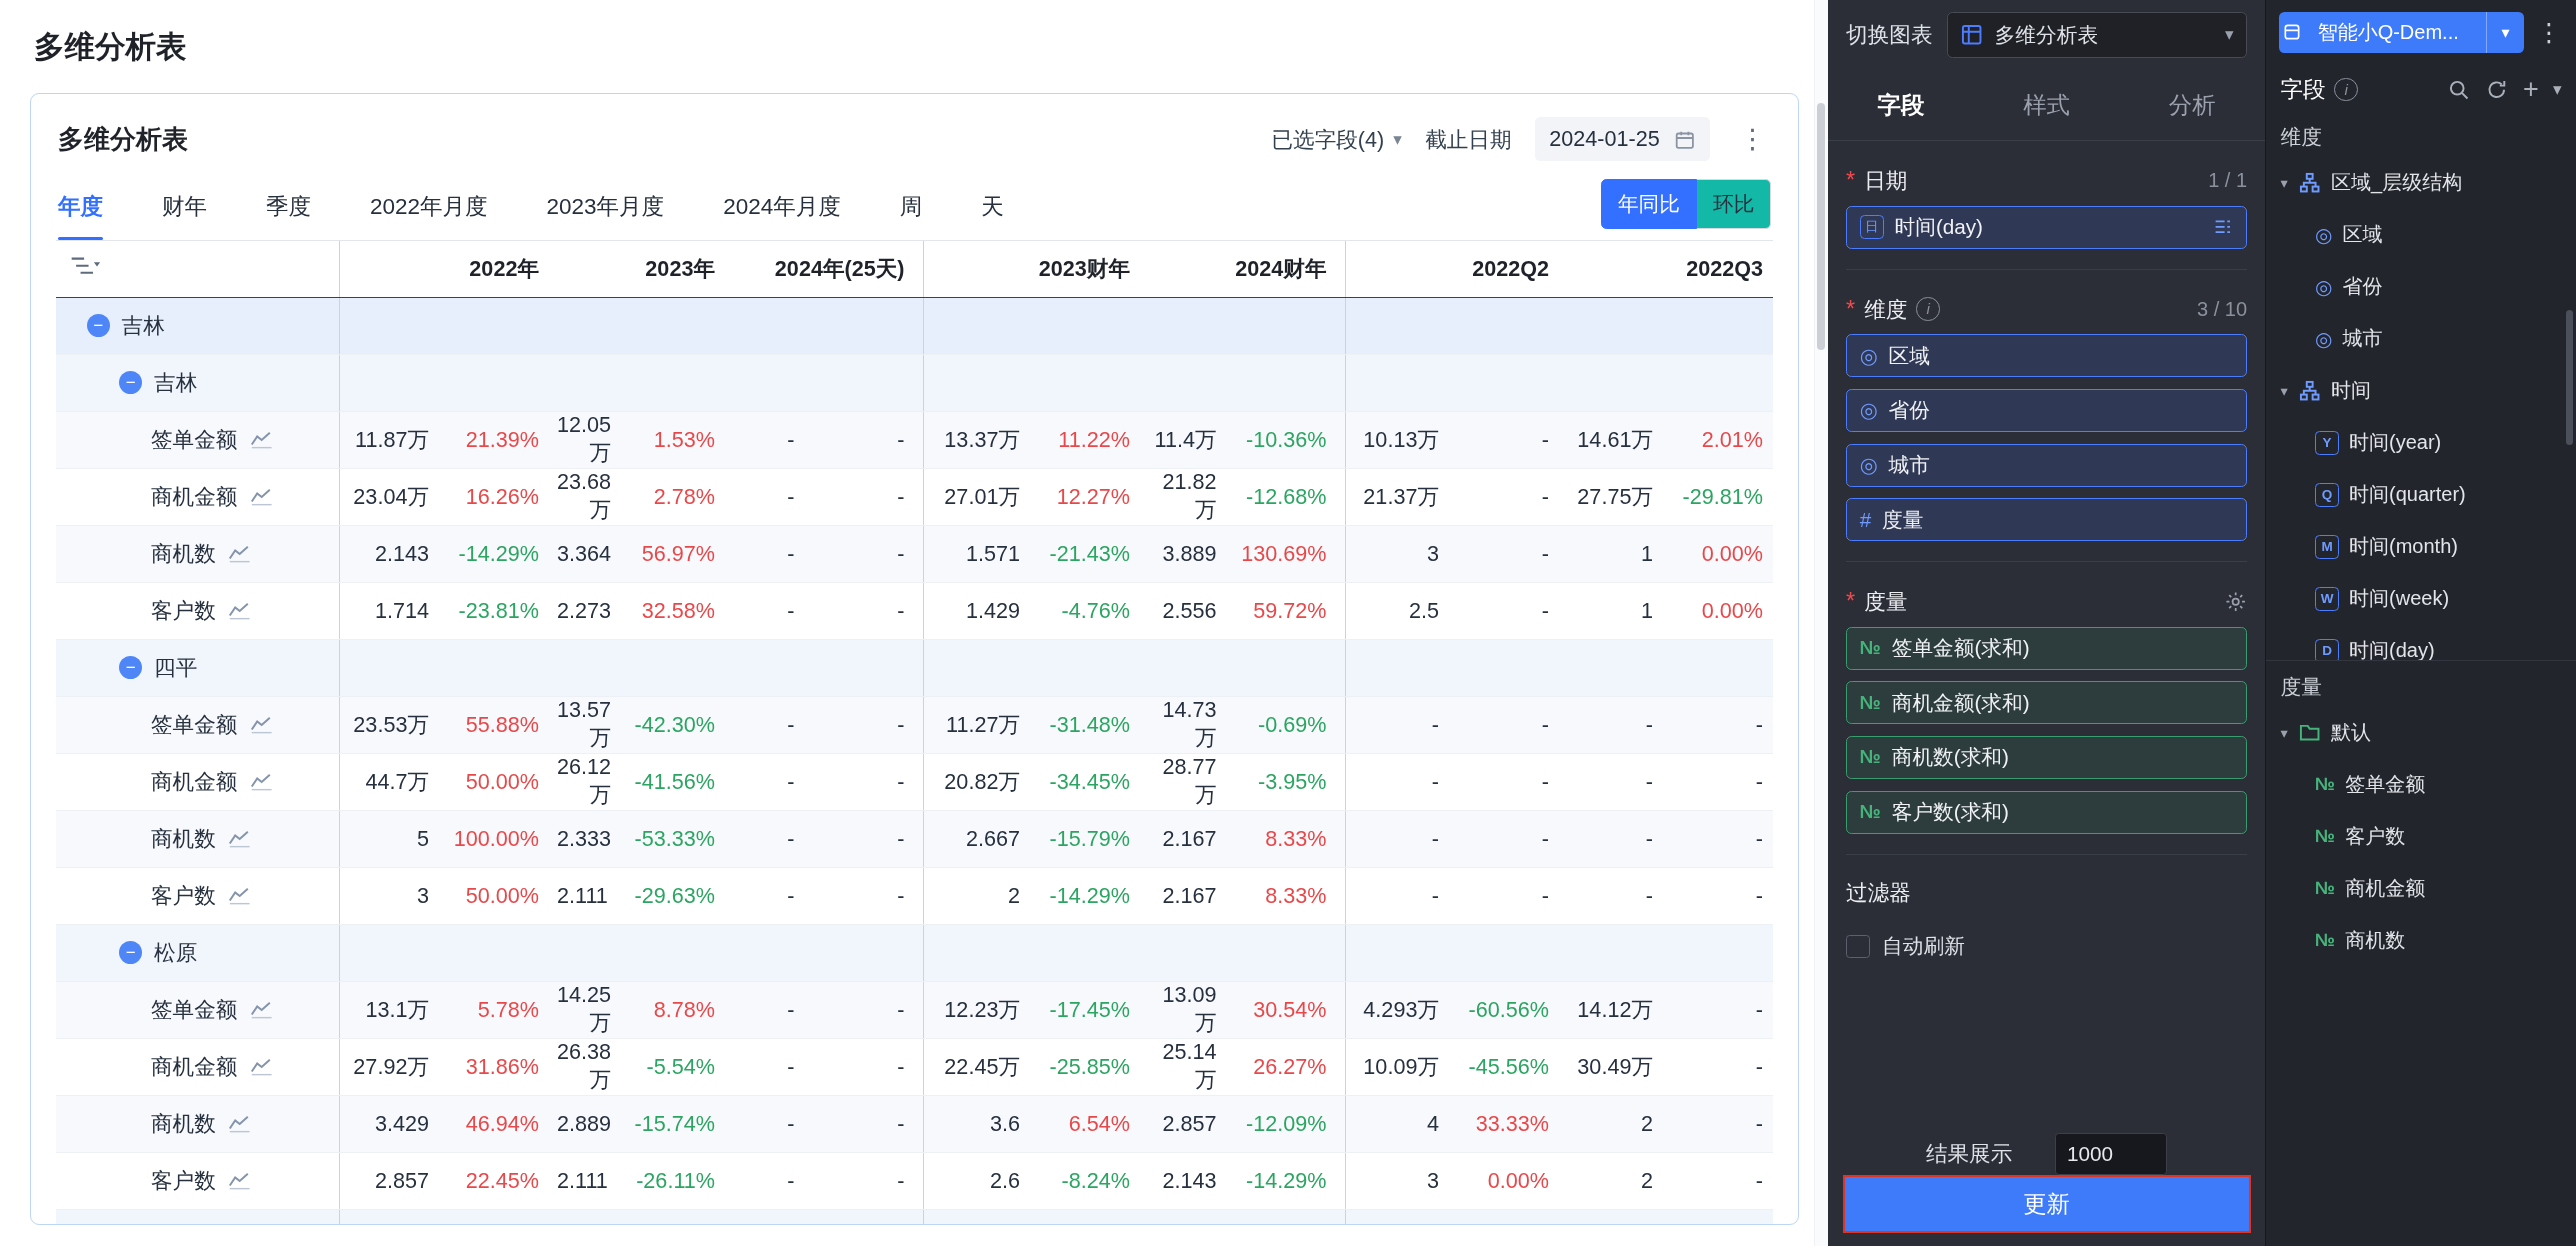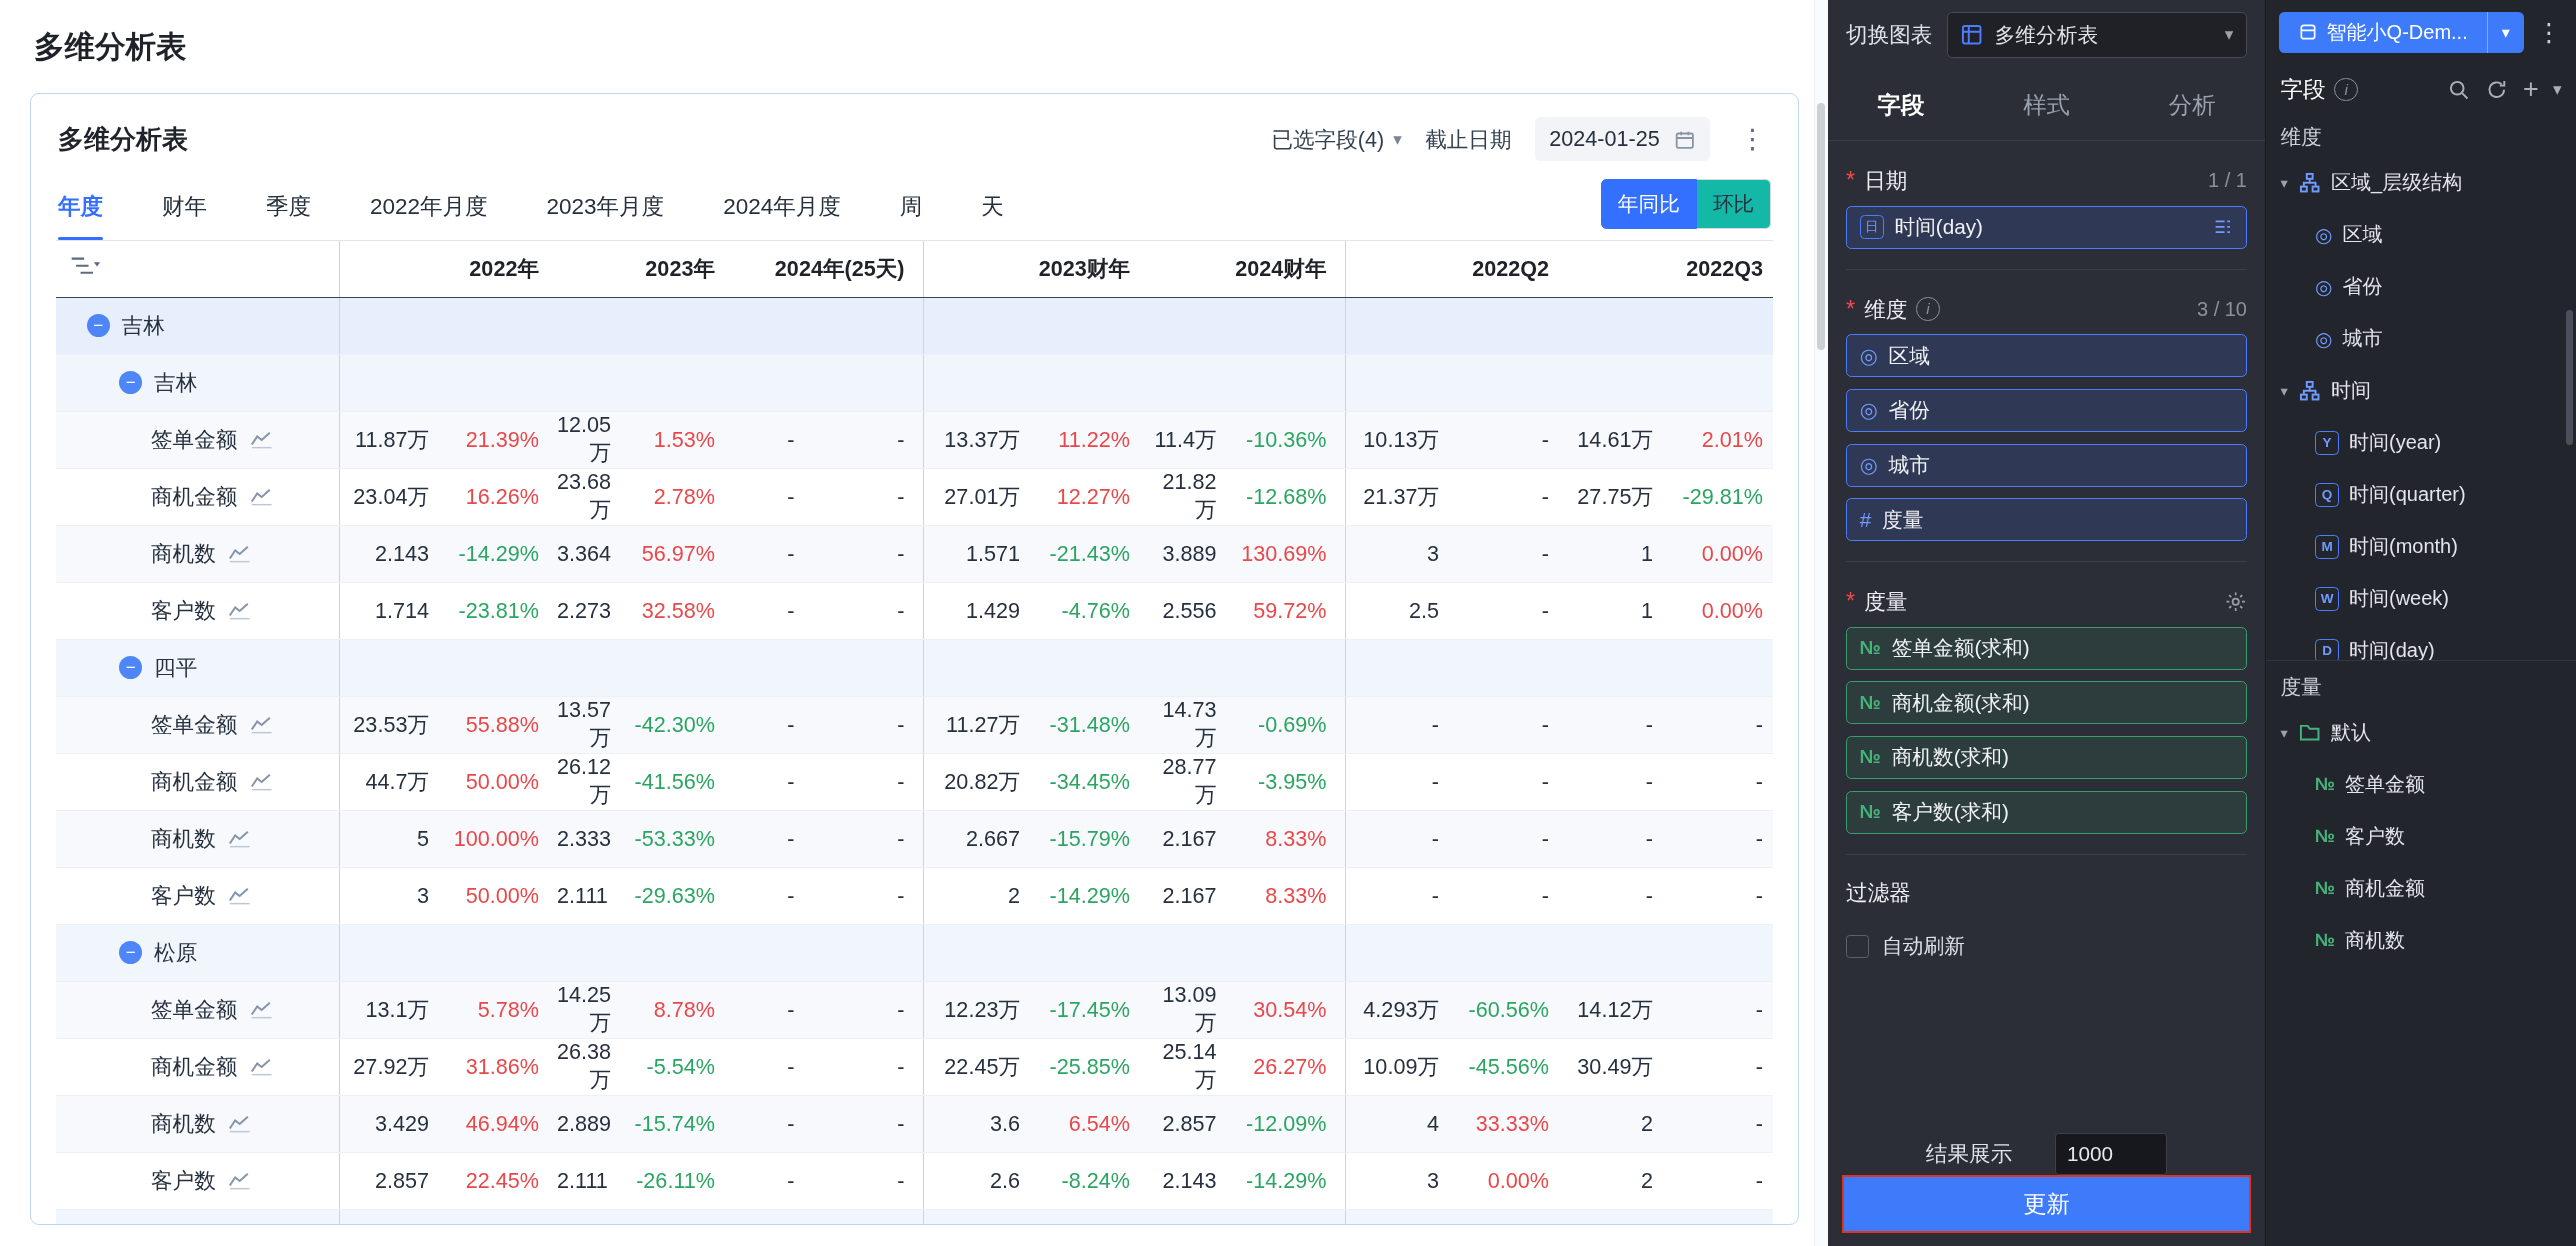--- a/index.html
+++ b/index.html
@@ -101,21 +101,21 @@
   .update-wrap { margin-top: 0; border: 2.7px solid #de3426; }
   .update-btn { width: 100%; height: 54px; background: #3e7bfa; color: #fff; font-size: 23.4px;
     border: none; cursor: pointer; }
 
   
   .fields { width: 311px; background: #23252c; border-left: 0.9px solid #17181d; color: #dfe2e8;
     display: flex; flex-direction: column; }
   .fields-top { display: flex; align-items: center; gap: 9px; padding: 11.7px 10.8px 9px 12.6px; }
   .dataset-btn { flex: 1; display: flex; align-items: center; background: #3e7bfa; border-radius: 5.4px;
     height: 41px; color: #fff; font-size: 20px; overflow: hidden; cursor: pointer; }
-  .dataset-main { flex: 1; display: flex; align-items: center; gap: 9px; padding: 0 19px; white-space: nowrap; }
+  .dataset-main { flex: 1; display: flex; align-items: center; gap: 16px; padding: 0 3px; white-space: nowrap; }
   .dataset-caret { width: 38px; height: 100%; display: flex; align-items: center; justify-content: center;
     border-left: 0.9px solid rgba(255,255,255,0.35); font-size: 16px; }
   .kebab { color: #c9cdd4; font-size: 25px; cursor: pointer; padding: 0 3.6px; }
   .fields-head { display: flex; align-items: center; gap: 9px; padding: 12.6px 14.4px 9px 14.4px;
     font-size: 22.5px; color: #fff; }
   .fh-icons { margin-left: auto; display: flex; align-items: center; gap: 14.4px; color: #aab0ba; }
   .fh-plus { font-size: 27px; line-height: 1; cursor: pointer; }
   .fh-caret { font-size: 17px; cursor: pointer; }
   .group-label { padding: 9px 14.4px 5.4px 14.4px; font-size: 20.7px; color: #cdd2da; }
   .group-label.measure { border-top: 0.9px solid #33363e; padding-top: 12.6px; }

